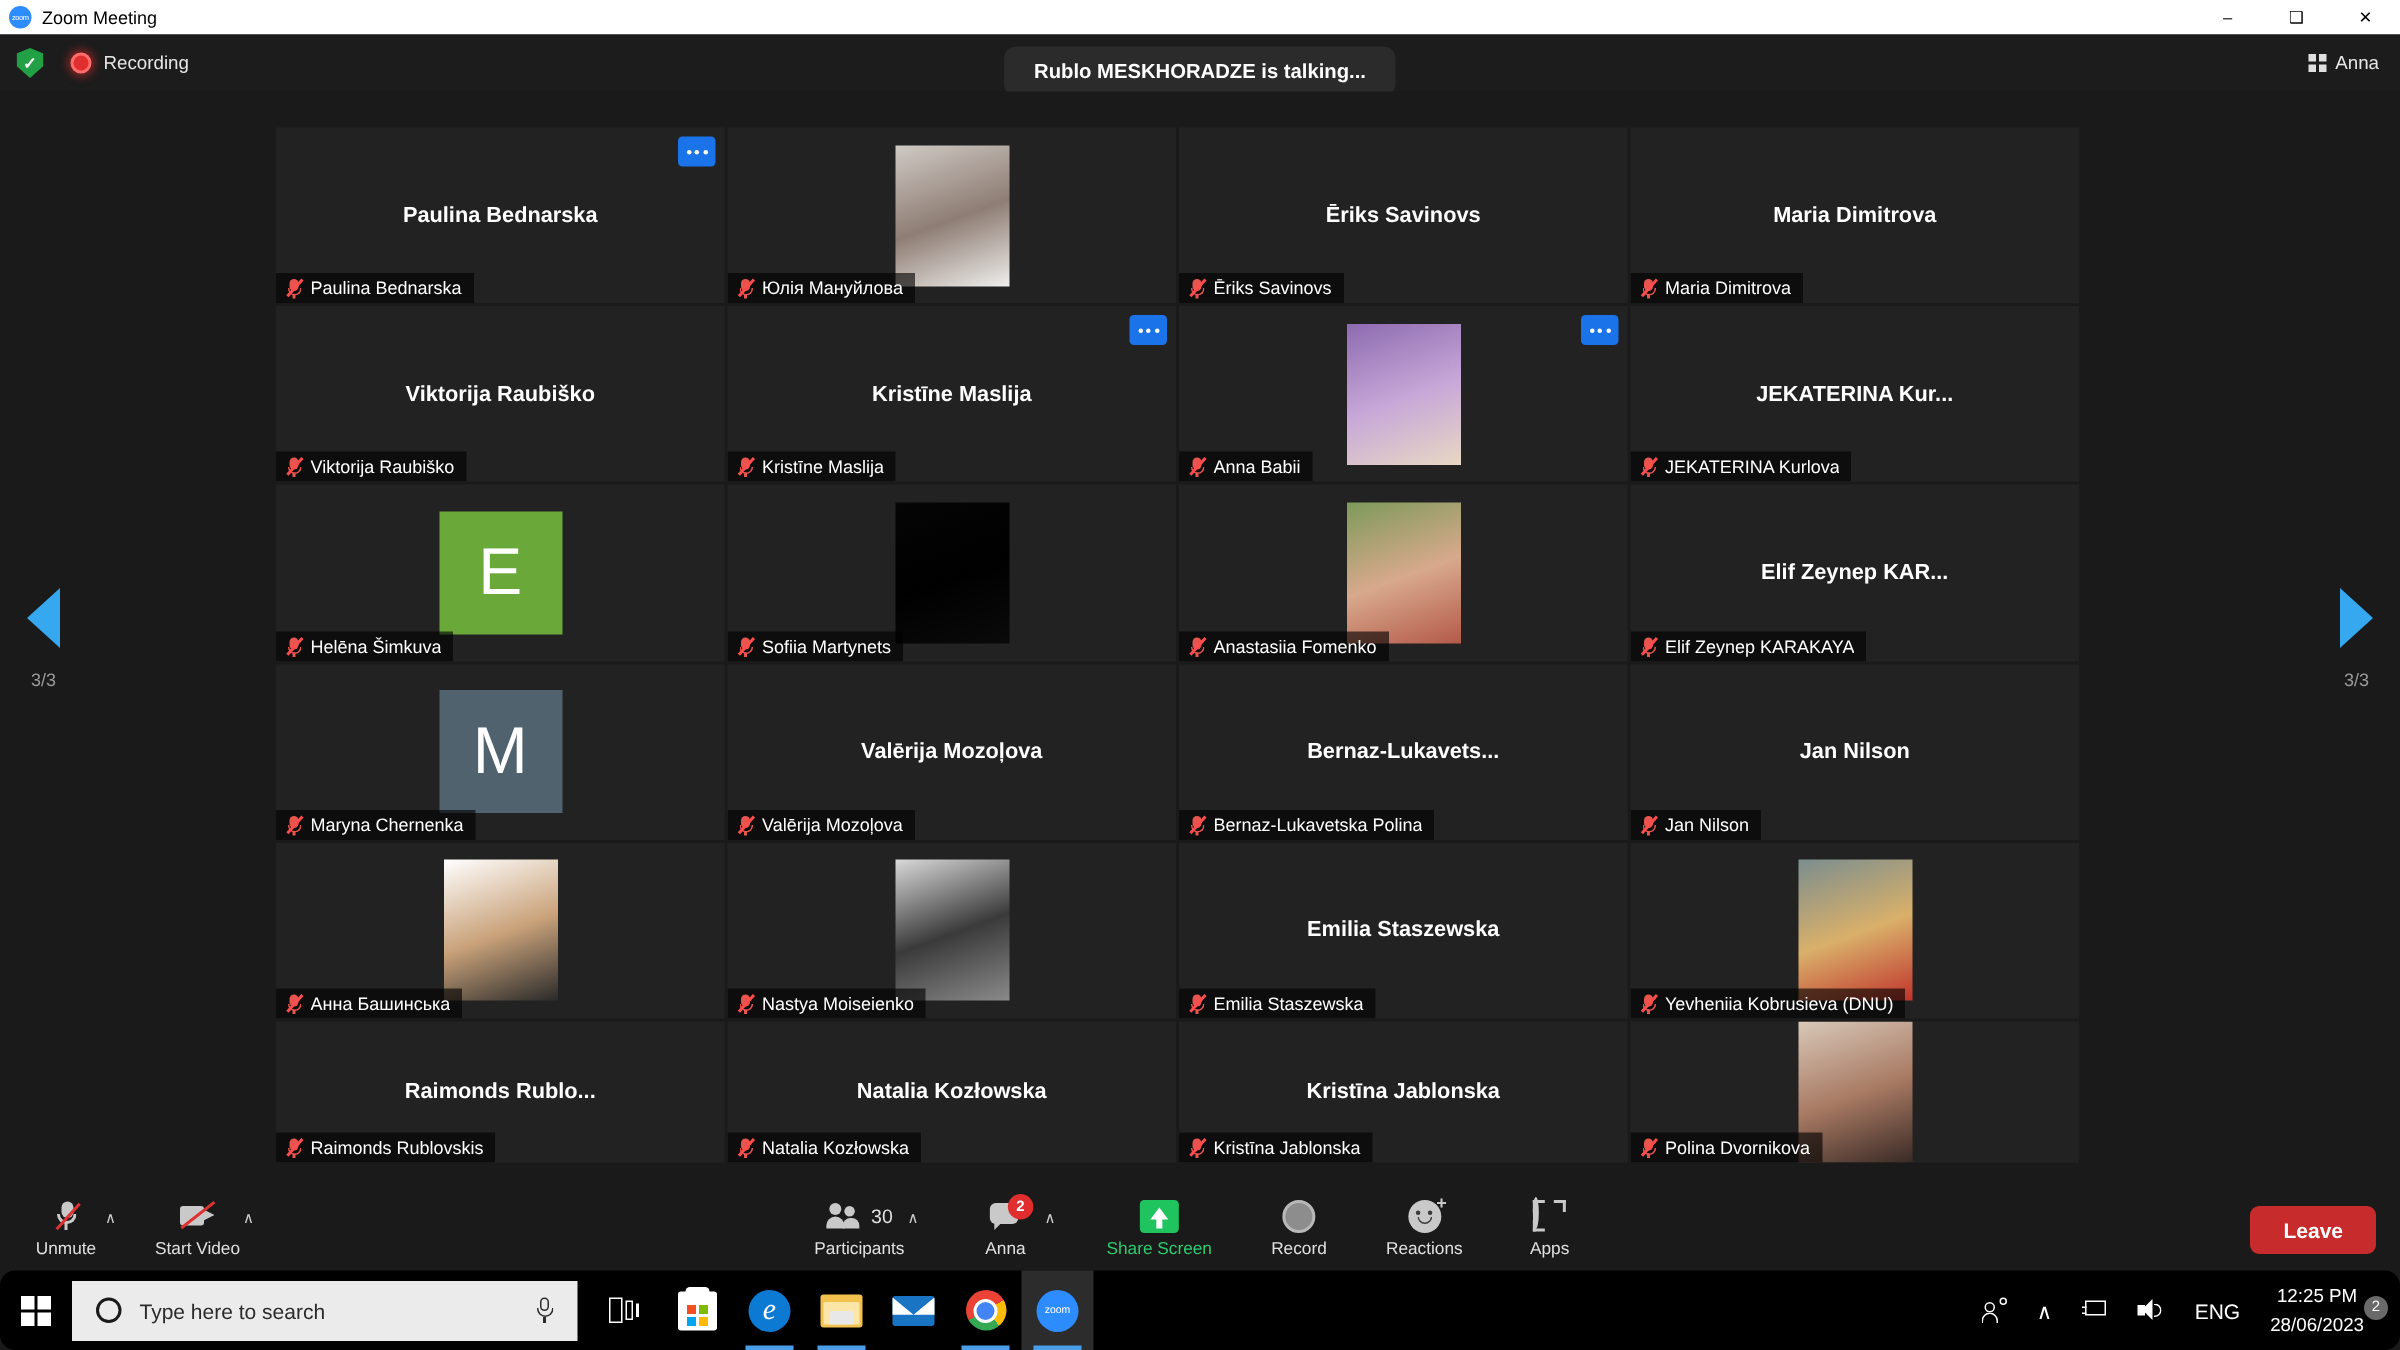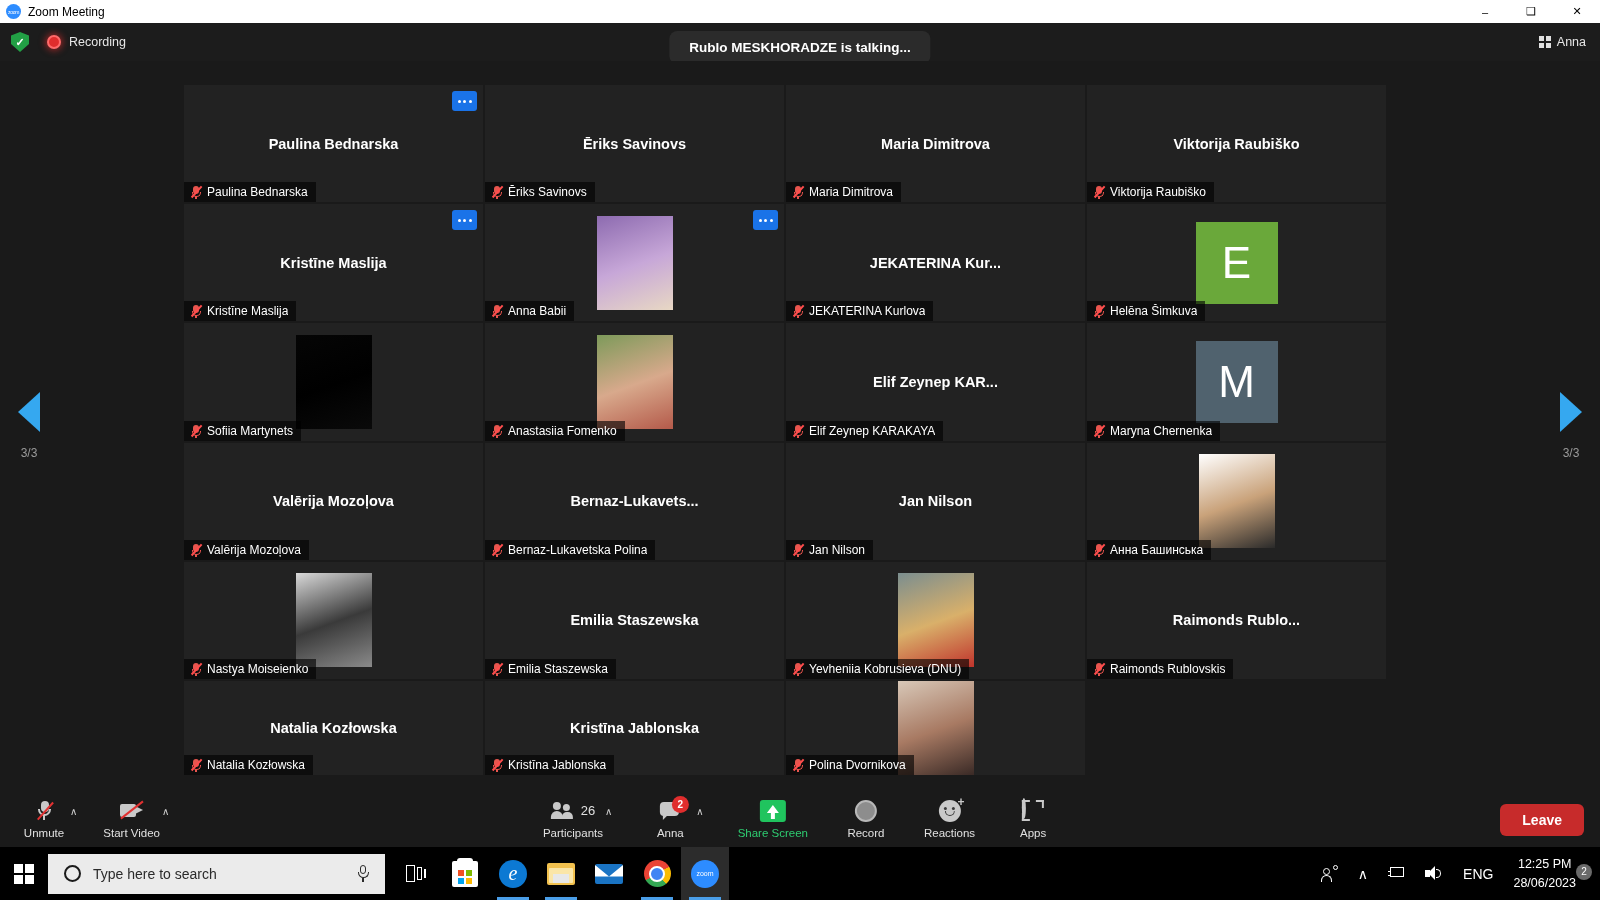--- a/index.html
+++ b/index.html
@@ -200,21 +200,21 @@
     position: absolute; right: 16px; top: 14px;
     background: #c72b2b; color: #ffffff;
     font-size: 14px; font-weight: bold;
     padding: 8px 22px; border-radius: 6px; border: none;
     cursor: pointer;
   }
 
   
   #taskbar {
     position: absolute; left: 0; top: 847px; width: 1600px; height: 53px;
-    background: #000000; display: flex; align-items: center;
+    background: #000000; display: flex; align-items: center; border-radius: 10px;
   }
   #start-btn { width: 48px; height: 53px; display: flex; align-items: center; justify-content: center; cursor: pointer; }
   .win-logo { display: grid; grid-template-columns: 9px 9px; grid-template-rows: 9px 9px; gap: 2px; }
   .win-logo i { background: #ffffff; display: block; }
   #search-box {
     width: 337px; height: 40px; background: #ebebeb;
     display: flex; align-items: center; cursor: text;
   }
   .srch-circle { width: 17px; height: 17px; border-radius: 50%; border: 2px solid #1a1a1a; margin-left: 16px; }
   #search-text { color: #2b2b2b; font-size: 14px; margin-left: 12px; flex: 1; }
@@ -332,20 +332,32 @@
           </span>
           <span class="nm">Paulina Bednarska</span>
         </div>
         <div class="more-btn">
           <i></i>
           <i></i>
           <i></i>
         </div>
       </div>
       <div class="tile">
+        <div class="avatar-img" style="background: linear-gradient(160deg, rgb(207, 202, 196) 0%, rgb(142, 125, 116) 52%, rgb(239, 238, 236) 100%);"></div>
+        <div class="namebar">
+          <span class="mic-off">
+            <span class="body"></span>
+            <span class="stand"></span>
+            <span class="post"></span>
+            <span class="slash"></span>
+          </span>
+          <span class="nm">Юлія Мануйлова</span>
+        </div>
+      </div>
+      <div class="tile">
         <div class="bigname">Ēriks Savinovs</div>
         <div class="namebar">
           <span class="mic-off">
             <span class="body"></span>
             <span class="stand"></span>
             <span class="post"></span>
             <span class="slash"></span>
           </span>
           <span class="nm">Ēriks Savinovs</span>
         </div>
@@ -645,21 +657,21 @@
   <div class="tb-center">
     <div style="display:flex;align-items:flex-start">
       <div class="tb-item">
         <span class="ico">
           <span class="ppl-ico">
               <span class="h1"></span>
               <span class="h2"></span>
               <span class="b1"></span>
               <span class="b2"></span>
             </span>
-          <span class="ppl-count">26</span>
+          <span class="ppl-count">30</span>
         </span>
         <span class="lbl">Participants</span>
       </div>
       <span class="caret">∧</span>
     </div>
 
     <div style="display:flex;align-items:flex-start">
       <div class="tb-item">
         <span class="ico">
           <span class="chat-ico">

